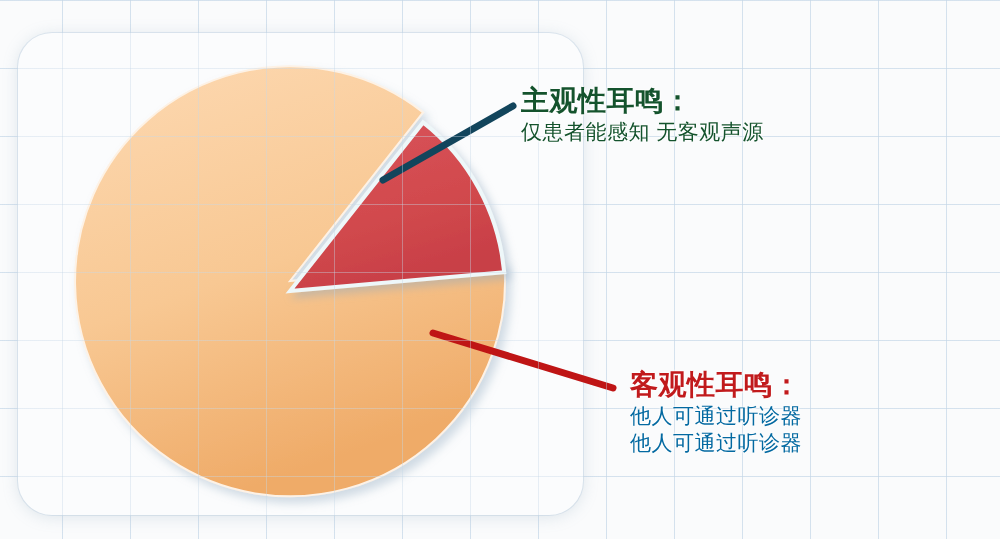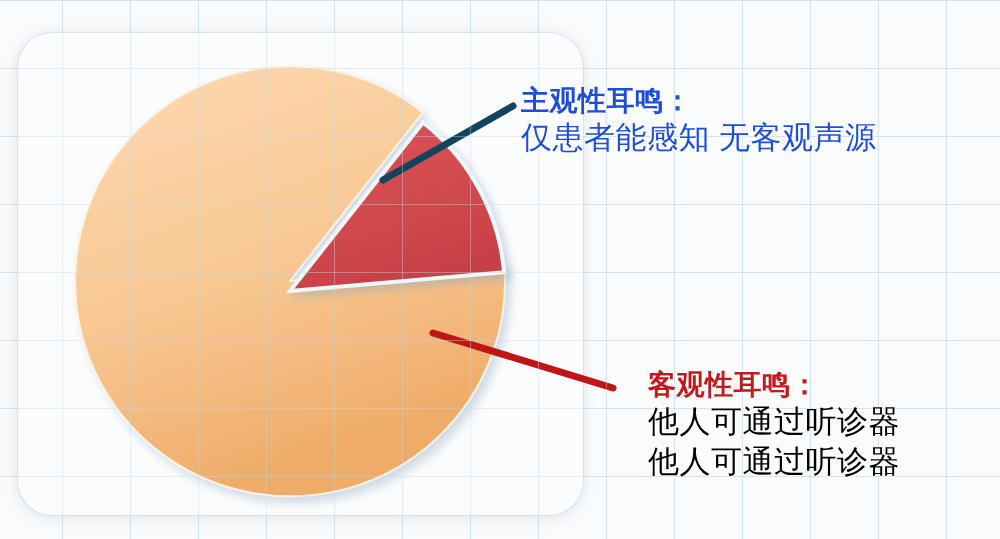--- a/index.html
+++ b/index.html
@@ -41,31 +41,31 @@
   
   .pie-wrap{position:absolute;left:0;top:0;width:1000px;height:539px;z-index:3;}
   svg.pie{position:absolute;left:0;top:0;width:1000px;height:539px;overflow:visible;}
 
   
   .lbl{position:absolute;z-index:8;white-space:nowrap;}
   .lbl .hd{
     font-weight:bold;font-size:28px;letter-spacing:.5px;line-height:1.22;
   }
   .lbl .bd{
-    font-size:31px;line-height:1.30;letter-spacing:.5px;
+    font-size:21px;line-height:1.30;letter-spacing:.5px;
   }
-  #label-subjective{left:521px;top:84px;color:#1d4ed8;}
+  #label-subjective{left:521px;top:84px;color:#14532d;}
   #label-subjective .hd,#label-subjective .bd{
     text-shadow:0 0 3px #fff,0 0 3px #fff,0 1px 2px rgba(255,255,255,.95);
   }
-  #label-objective{left:648px;top:368px;color:#c11a1c;}
+  #label-objective{left:630px;top:368px;color:#c11a1c;}
   #label-objective .hd,#label-objective .bd{
     text-shadow:0 0 3px #fff,0 0 3px #fff,0 1px 2px rgba(255,255,255,.95);
   }
-  #label-objective .bd{color:#000000;}
+  #label-objective .bd{color:#0369a1;}
 </style>
 </head>
 <body>
 
 <div id="stage">
 
   <div class="grid-bg"></div>
 
   <div class="card"></div>
 

